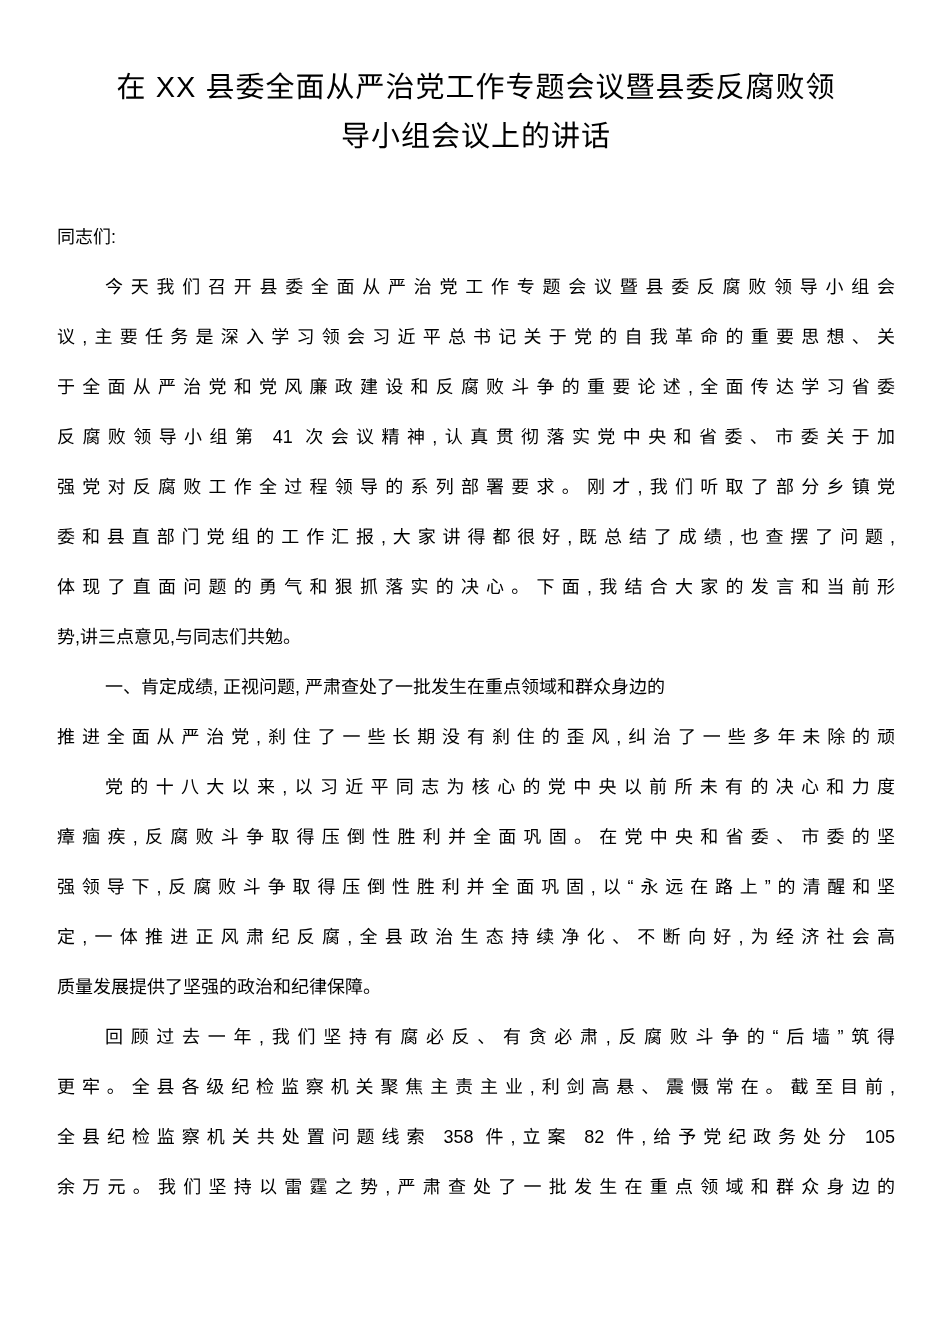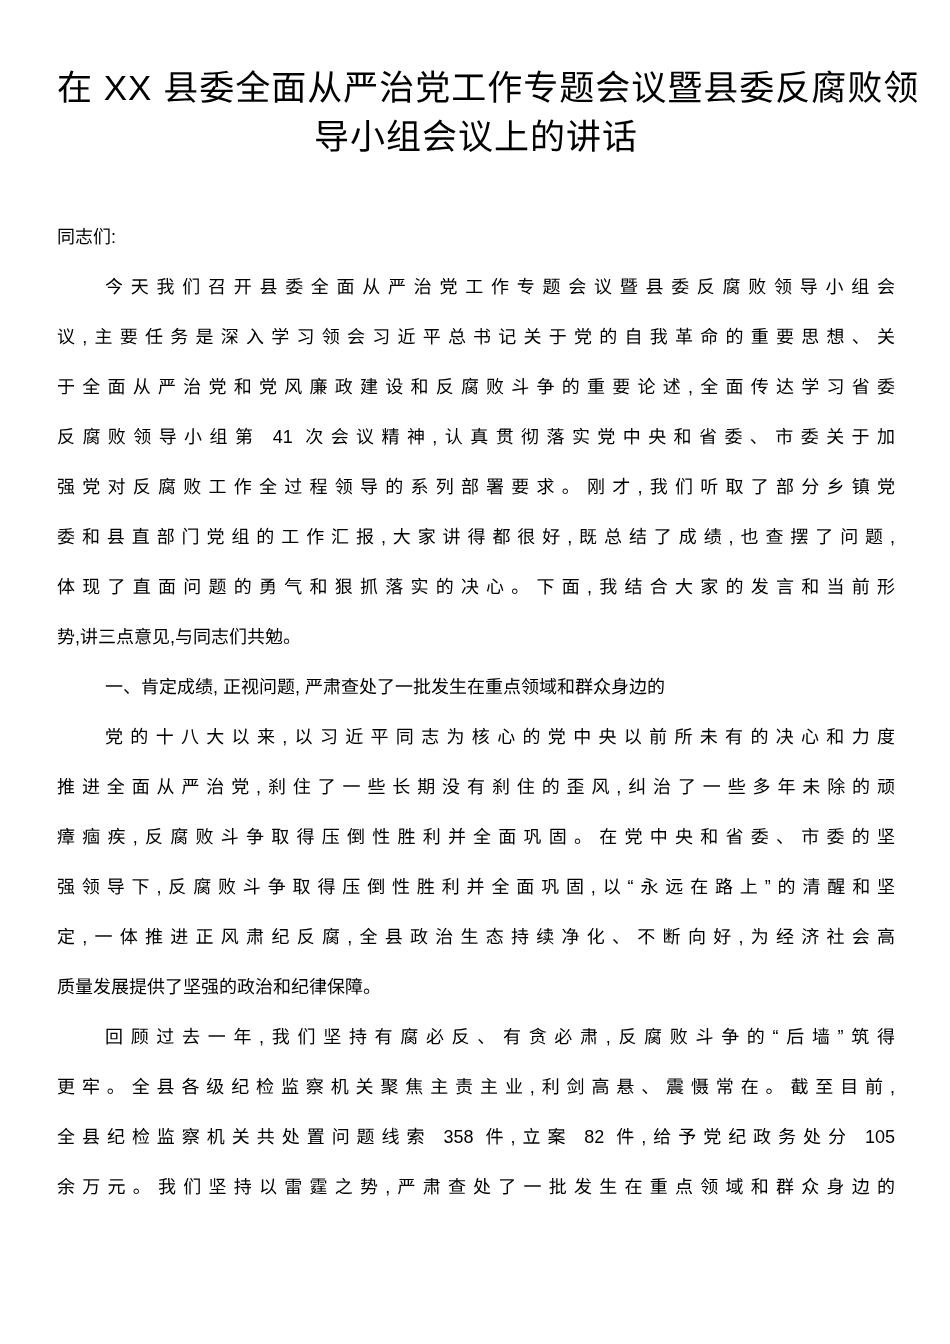--- a/index.html
+++ b/index.html
@@ -16,21 +16,21 @@
     font-family: "Liberation Sans", "DejaVu Sans", sans-serif;
     box-sizing: border-box;
     padding: 63px 55px 0 57px;
     overflow: hidden;
   }
   .doc-title {
     margin: 0 0 51px 0;
     font-weight: 400;
   }
   .title-line {
-    font-size: 35px;
+    font-size: 29px;
     line-height: 49px;
     text-align: center;
     letter-spacing: 1px;
     white-space: nowrap;
   }
   .doc-body {
     font-size: 24px;
   }
   .line {
     margin: 0;
@@ -68,22 +68,22 @@
     <p class="line">议,主要任务是深入学习领会习近平总书记关于党的自我革命的重要思想、关</p>
     <p class="line">于全面从严治党和党风廉政建设和反腐败斗争的重要论述,全面传达学习省委</p>
     <p class="line">反腐败领导小组第 41 次会议精神,认真贯彻落实党中央和省委、市委关于加</p>
     <p class="line">强党对反腐败工作全过程领导的系列部署要求。刚才,我们听取了部分乡镇党</p>
     <p class="line">委和县直部门党组的工作汇报,大家讲得都很好,既总结了成绩,也查摆了问题,</p>
     <p class="line">体现了直面问题的勇气和狠抓落实的决心。下面,我结合大家的发言和当前形</p>
     <p class="line last">势,讲三点意见,与同志们共勉。</p>
 
     <p class="line first last">一、肯定成绩, 正视问题, 严肃查处了一批发生在重点领域和群众身边的</p>
 
+    <p class="line">推进全面从严治党,刹住了一些长期没有刹住的歪风,纠治了一些多年未除的顽</p>
     <p class="line first">党的十八大以来,以习近平同志为核心的党中央以前所未有的决心和力度</p>
-    <p class="line">推进全面从严治党,刹住了一些长期没有刹住的歪风,纠治了一些多年未除的顽</p>
     <p class="line">瘴痼疾,反腐败斗争取得压倒性胜利并全面巩固。在党中央和省委、市委的坚</p>
     <p class="line">强领导下,反腐败斗争取得压倒性胜利并全面巩固,以“永远在路上”的清醒和坚</p>
     <p class="line">定,一体推进正风肃纪反腐,全县政治生态持续净化、不断向好,为经济社会高</p>
     <p class="line last">质量发展提供了坚强的政治和纪律保障。</p>
 
     <p class="line first">回顾过去一年,我们坚持有腐必反、有贪必肃,反腐败斗争的“后墙”筑得</p>
     <p class="line">更牢。全县各级纪检监察机关聚焦主责主业,利剑高悬、震慑常在。截至目前,</p>
     <p class="line">全县纪检监察机关共处置问题线索 358 件,立案 82 件,给予党纪政务处分 105</p>
     <p class="line">余万元。我们坚持以雷霆之势,严肃查处了一批发生在重点领域和群众身边的</p>
 

